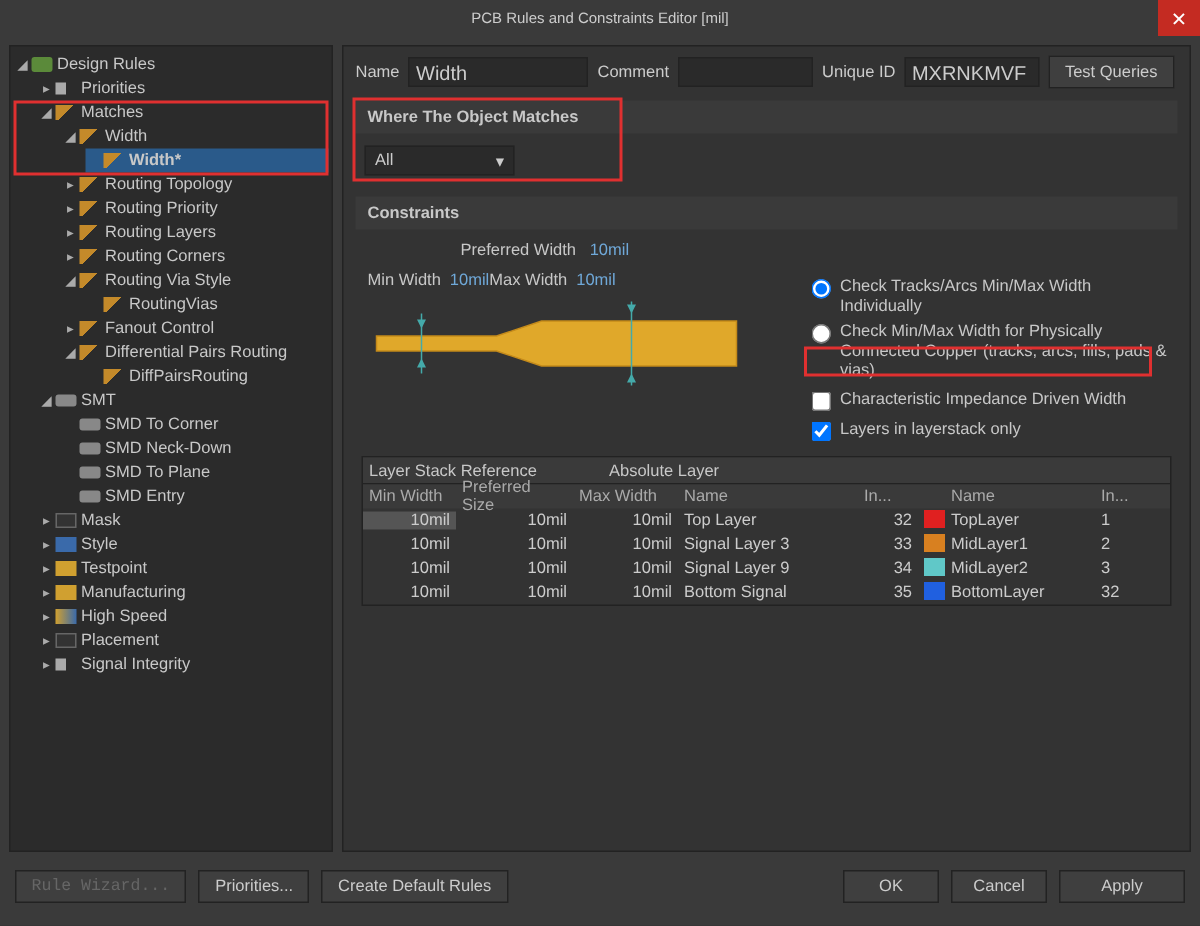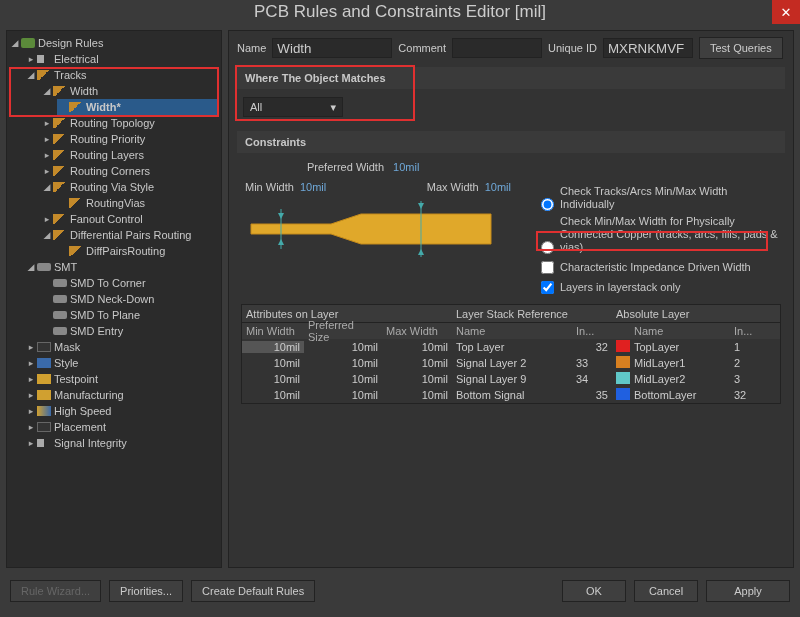--- a/index.html
+++ b/index.html
@@ -1,18 +1,18 @@
 <!DOCTYPE html>
 <html><head>
 <meta charset="utf-8">
 <style>
 * { box-sizing: border-box; margin: 0; padding: 0; font-family: "Segoe UI", Tahoma, sans-serif; }
 body { background: #3a3a3a; color: #c8c8c8; font-size: 11px; width: 800px; height: 617px; overflow: hidden; }
 .titlebar { height: 24px; background: #3a3a3a; display: flex; align-items: center; justify-content: center; position: relative; }
-.titlebar .title { color: #ccc; font-size: 17px; }
+.titlebar .title { color: #ccc; font-size: 10px; }
 .closebtn { position: absolute; right: 0; top: 0; width: 28px; height: 24px; background: #c42b22; color: #fff; display: flex; align-items: center; justify-content: center; font-size: 13px; }
 .dlg-body { display: flex; height: 550px; padding: 6px; gap: 6px; }
 .tree-pane { width: 216px; background: #2b2b2b; border: 1px solid #222; padding: 4px 2px; overflow: hidden; position: relative; }
 .main-pane { flex: 1; background: #333; border: 1px solid #222; padding: 6px 8px; overflow: hidden; }
 .tree-row { display: flex; align-items: center; height: 16px; line-height: 16px; white-space: nowrap; }
 .tree-row.selected { background: #2a5a8a; }
 .tree-children { padding-left: 16px; }
 .arrow { width: 12px; text-align: center; color: #aaa; font-size: 9px; }
 .icon { width: 14px; height: 12px; margin-right: 3px; display: inline-block; }
 .icon.folder { background: #5b8a3a; border-radius: 2px; height: 10px; }
@@ -25,32 +25,32 @@
 .txt-in { background: #2a2a2a; border: 1px solid #222; color: #ccc; height: 20px; padding: 0 4px; }
 .btn { background: #3f3f3f; border: 1px solid #222; color: #ccc; height: 22px; padding: 0 10px; font-size: 11px; }
 .section-hdr { background: #3a3a3a; padding: 5px 8px; font-weight: bold; margin: 4px 0; color: #c8c8c8; }
 .scope-area { padding: 4px 0 10px 6px; display: flex; }
 .scope-dd { background: #2a2a2a; border: 1px solid #222; color: #ccc; width: 100px; height: 20px; display: flex; align-items: center; justify-content: space-between; padding: 0 6px; }
 .constraints-body { padding: 4px 4px; }
 .widths-row { display: flex; align-items: flex-start; gap: 20px; }
 .width-val { color: #6fa8d8; margin-left: 6px; }
 .track-svg { margin: 6px 0 10px 0; }
 .options-col { display: flex; flex-direction: column; gap: 4px; margin-top: 4px; }
-.radio-row, .check-row { display: flex; align-items: flex-end; gap: 6px; line-height: 13px; }
+.radio-row, .check-row { display: flex; align-items: flex-start; gap: 6px; line-height: 13px; }
 .radio-row input, .check-row input { margin-top: 1px; }
 .table-hdr { display: flex; background: #3a3a3a; height: 18px; align-items: center; border-bottom: 1px solid #222; }
 .table-cell { padding: 0 4px; overflow: hidden; }
 .sub-hdr { display: flex; background: #3a3a3a; height: 16px; align-items: center; color: #aaa; }
 .table-row { display: flex; height: 16px; align-items: center; }
 .table-row .table-cell { color: #ccc; }
 .sel-cell { background: #555; }
 .swatch { width: 14px; height: 12px; display: inline-block; margin-right: 3px; }
 .footer { height: 34px; display: flex; align-items: center; padding: 0 10px; gap: 8px; }
 .footer .spacer { flex: 1; }
-.disabled { color: #666; }
+.disabled { color: #666; font-family: Liberation Mono, monospace; }
 </style>
 </head>
 <body>
 
 <div class="titlebar">
   <span class="title">PCB Rules and Constraints Editor [mil]</span>
   <div class="closebtn">
     <span>✕</span>
   </div>
 </div>
@@ -60,26 +60,26 @@
   <div class="tree-pane">
     <div class="tree-row">
         <span class="arrow">◢</span>
         <span class="icon folder"></span>
         <span>Design Rules</span>
       </div>
     <div class="tree-children">
       <div class="tree-row">
           <span class="arrow">▸</span>
           <span class="icon sig"></span>
-          <span>Electrical</span>
+          <span>Priorities</span>
         </div>
       <div class="tree-row">
           <span class="arrow">◢</span>
           <span class="icon route"></span>
-          <span>Tracks</span>
+          <span>Matches</span>
         </div>
       <div class="tree-children">
         <div class="tree-row">
             <span class="arrow">◢</span>
             <span class="icon route"></span>
             <span>Width</span>
           </div>
         <div class="tree-children">
           <div class="tree-row selected">
               <span class="arrow">&nbsp;</span>
@@ -226,21 +226,21 @@
     </div>
 
     <div class="section-hdr">Constraints</div>
     <div class="constraints-body">
       <div style="text-align:left;padding-left:66px">
         <span>Preferred Width</span>
         <span class="width-val">10mil</span>
       </div>
       <div class="widths-row" style="margin-top:8px">
         <div style="flex:0 0 280px">
-          <div style="display:flex;justify-content:space-between;padding:0 10px 0 4px">
+          <div style="display:flex;justify-content:flex-start;padding:0 10px 0 4px">
             <span><span>Min Width</span><span class="width-val">10mil</span></span>
             <span><span>Max Width</span><span class="width-val">10mil</span></span>
           </div>
           <svg class="track-svg" width="260" height="60">
             <path d="M 10 25 L 90 25 L 120 15 L 250 15 L 250 45 L 120 45 L 90 35 L 10 35 Z" fill="#e0a82a" stroke="#c48a1a"></path>
             <line x1="40" y1="10" x2="40" y2="50" stroke="#4aa" stroke-width="1"></line>
             <polygon points="40,20 37,14 43,14" fill="#4aa"></polygon>
               <polygon points="40,40 37,46 43,46" fill="#4aa"></polygon>
             <line x1="180" y1="2" x2="180" y2="58" stroke="#4aa" stroke-width="1"></line>
             <polygon points="180,10 177,4 183,4" fill="#4aa"></polygon>
@@ -263,21 +263,20 @@
           <div class="check-row">
               <input type="checkbox" checked="" style="">
               <span>Layers in layerstack only</span>
             </div>
           <div class="redbox" style="left:-5px;top:46px;width:232px;height:20px"></div>
         </div>
       </div>
 
       <div style="margin-top:10px;border:1px solid #222">
         <div class="table-hdr">
-          <div class="table-cell" style="width:210px">Attributes on Layer</div>
           <div class="table-cell" style="width:160px">Layer Stack Reference</div>
           <div class="table-cell" style="width:160px">Absolute Layer</div>
         </div>
         <div class="sub-hdr">
           <div class="table-cell" style="width:62px">Min Width</div>
           <div class="table-cell" style="width:78px">Preferred Size</div>
           <div class="table-cell" style="width:70px">Max Width</div>
           <div class="table-cell" style="width:120px">Name</div>
           <div class="table-cell" style="width:40px">In...</div>
           <div class="table-cell" style="width:18px"></div>
@@ -292,32 +291,32 @@
               <div class="table-cell" style="width:120px">Top Layer</div>
               <div class="table-cell" style="width:40px;text-align:right">32</div>
               <div class="table-cell" style="width:18px"><span class="swatch" style="background:#e02020"></span></div>
               <div class="table-cell" style="width:100px">TopLayer</div>
               <div class="table-cell" style="width:40px">1</div>
             </div>
             <div class="table-row">
               <div class="table-cell" style="width:62px;text-align:right">10mil</div>
               <div class="table-cell" style="width:78px;text-align:right">10mil</div>
               <div class="table-cell" style="width:70px;text-align:right">10mil</div>
-              <div class="table-cell" style="width:120px">Signal Layer 2</div>
-              <div class="table-cell" style="width:40px;">33</div>
+              <div class="table-cell" style="width:120px">Signal Layer 3</div>
+              <div class="table-cell" style="width:40px;text-align:right">33</div>
               <div class="table-cell" style="width:18px"><span class="swatch" style="background:#d88020"></span></div>
               <div class="table-cell" style="width:100px">MidLayer1</div>
               <div class="table-cell" style="width:40px">2</div>
             </div>
             <div class="table-row">
               <div class="table-cell" style="width:62px;text-align:right">10mil</div>
               <div class="table-cell" style="width:78px;text-align:right">10mil</div>
               <div class="table-cell" style="width:70px;text-align:right">10mil</div>
               <div class="table-cell" style="width:120px">Signal Layer 9</div>
-              <div class="table-cell" style="width:40px;text-align:left">34</div>
+              <div class="table-cell" style="width:40px;text-align:right">34</div>
               <div class="table-cell" style="width:18px"><span class="swatch" style="background:#60c8c8"></span></div>
               <div class="table-cell" style="width:100px">MidLayer2</div>
               <div class="table-cell" style="width:40px">3</div>
             </div>
             <div class="table-row">
               <div class="table-cell" style="width:62px;text-align:right">10mil</div>
               <div class="table-cell" style="width:78px;text-align:right">10mil</div>
               <div class="table-cell" style="width:70px;text-align:right">10mil</div>
               <div class="table-cell" style="width:120px">Bottom Signal</div>
               <div class="table-cell" style="width:40px;text-align:right">35</div>

